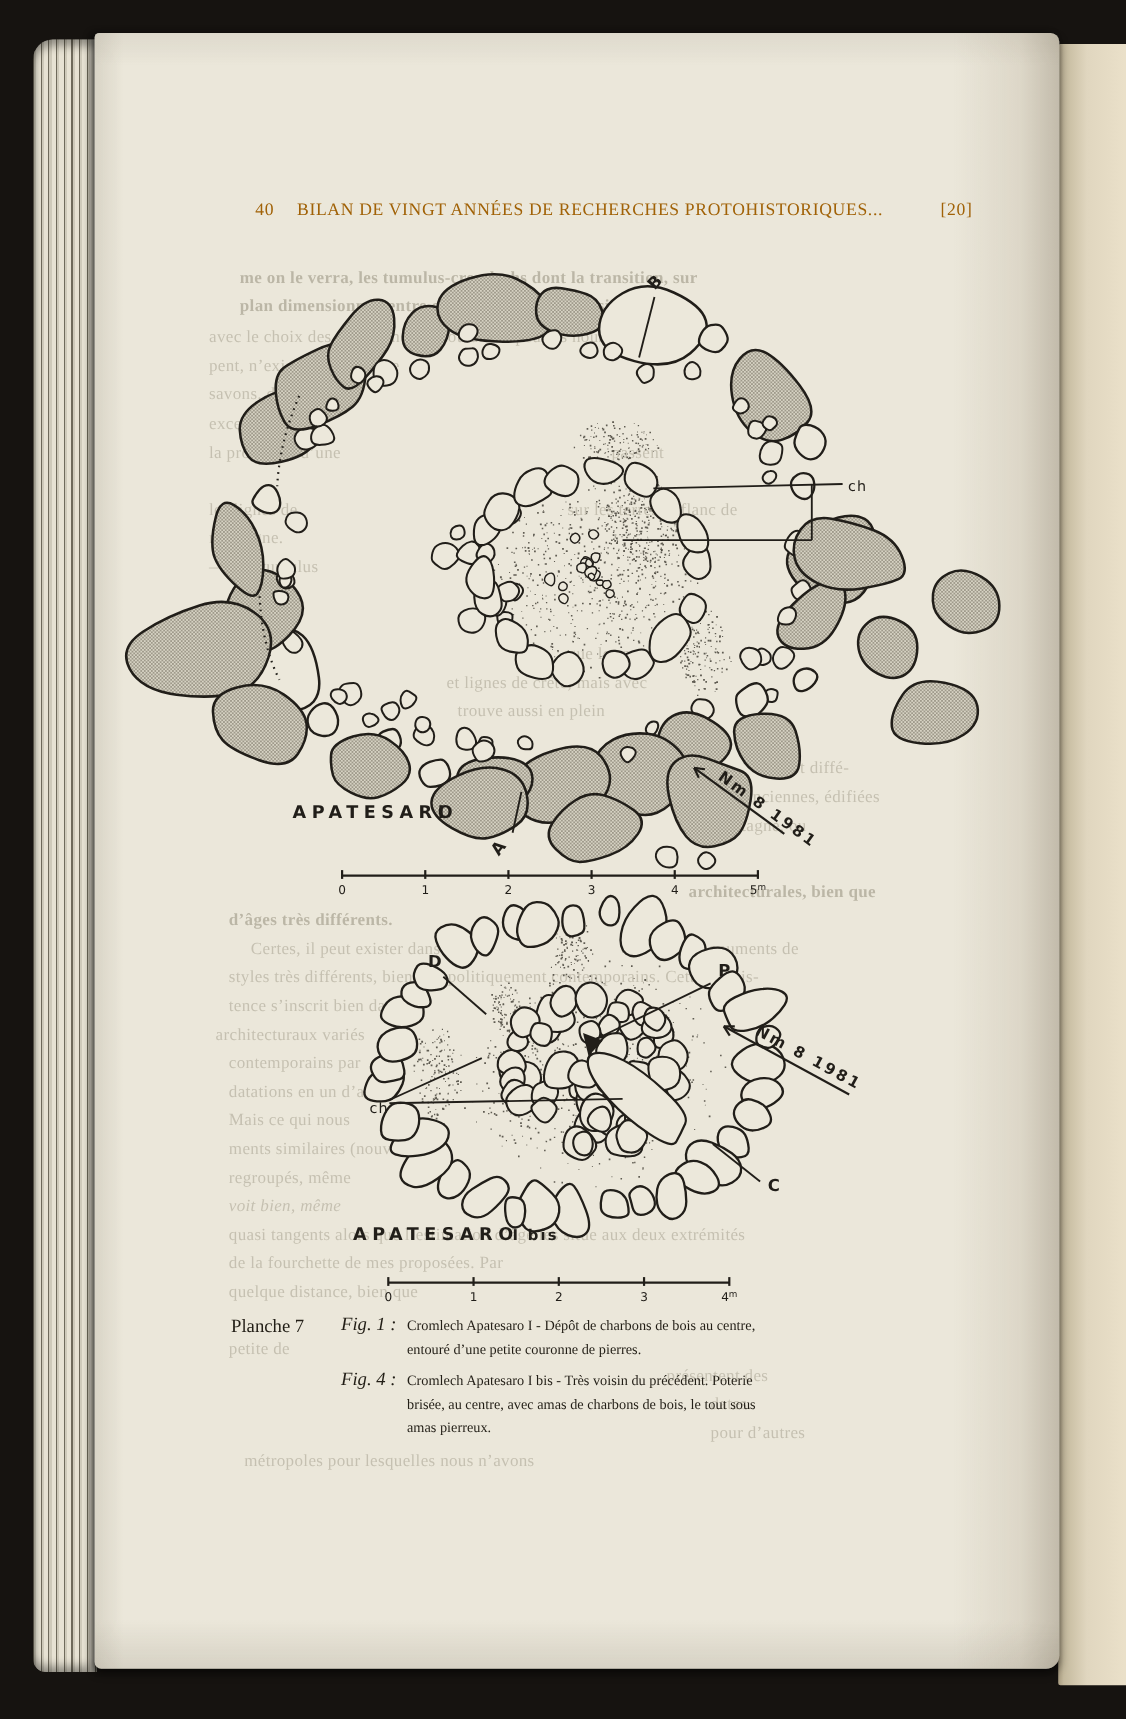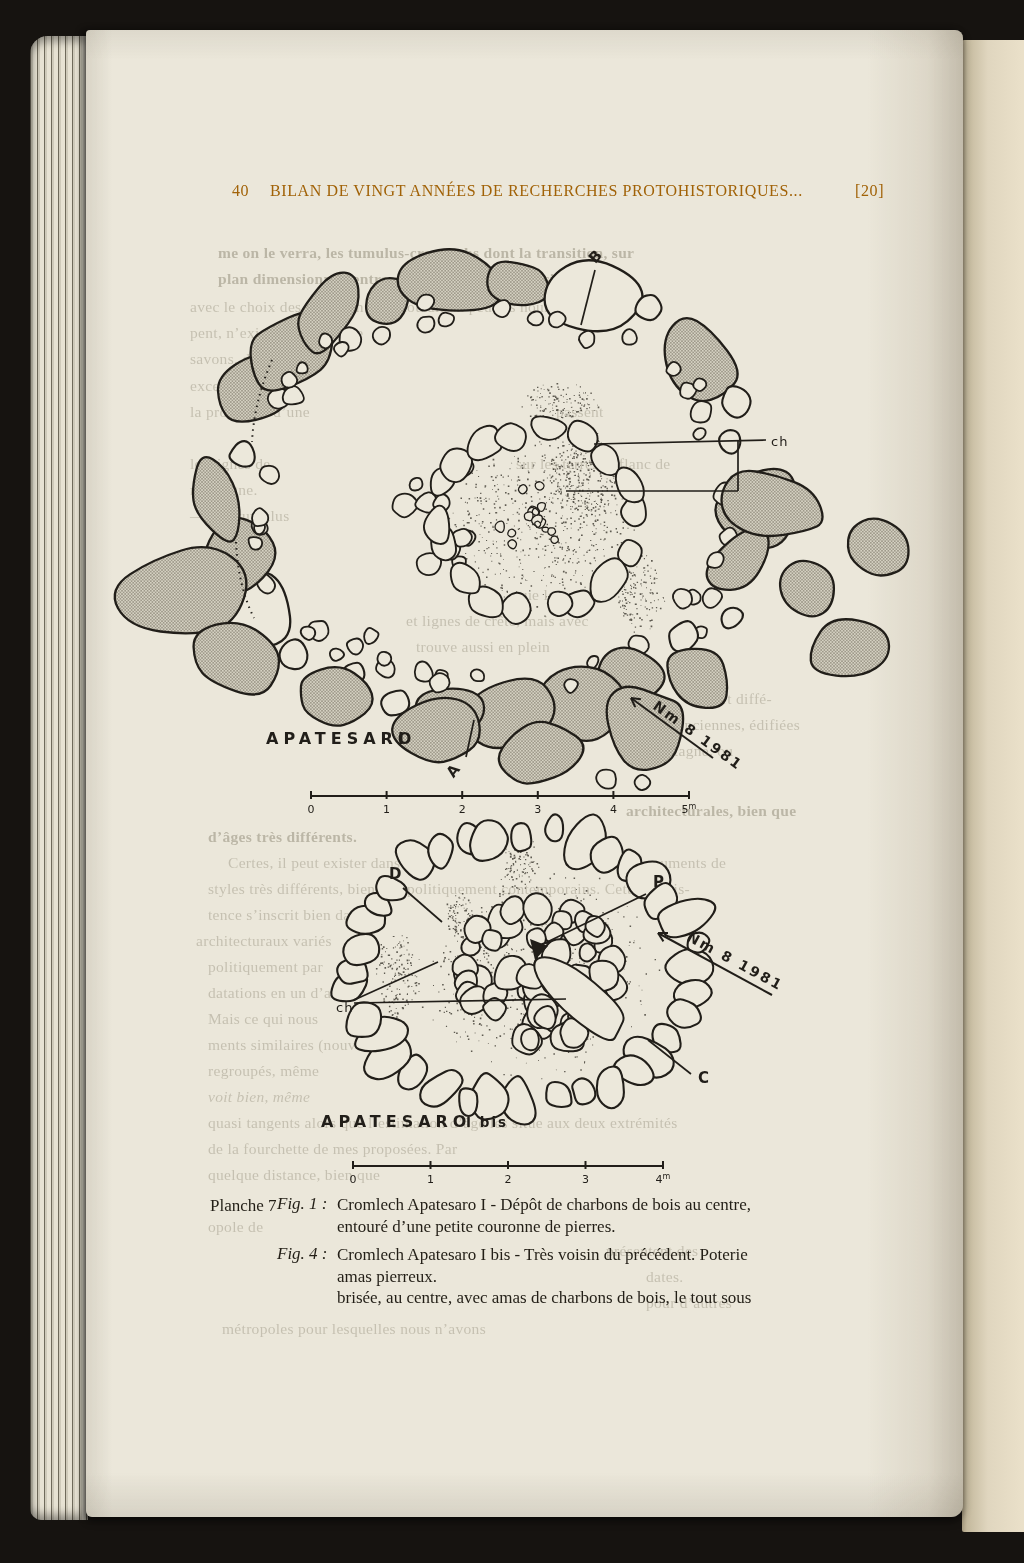--- a/index.html
+++ b/index.html
@@ -29,24 +29,24 @@
   
   .header span{position:absolute;font-size:16px;color:#a16207;letter-spacing:.6px;white-space:nowrap;z-index:3;}
   .pnum{left:146px;top:152px;}
   .htitle{left:184px;top:152px;}
   .href{left:769px;top:152px;}
   
   #plate{position:absolute;left:0;top:0;z-index:2;}
   
   .caption{position:absolute;left:124px;top:1164px;width:720px;color:#221e16;z-index:3;}
   .plate-label{position:absolute;left:0;top:2px;font-size:17px;}
-  .entries{margin-left:67px;}
+  .entries{margin-left:100px;}
   .entry{display:flex;margin-bottom:7px;}
   .fig-label{font-style:italic;font-size:17px;width:60px;flex:none;}
-  .fig-lines{font-size:17px;line-height:21.5px;}
+  .fig-lines{font-size:13px;line-height:21.5px;}
   .fig-lines div{white-space:nowrap;}
 </style>
 </head>
 <body>
 
 <div class="photo">
   <div class="page-stack"></div>
   <div class="facing-page"></div>
 
   <div class="main-page">
@@ -69,30 +69,30 @@
         <div class="bt" style="left: 600px; top: 660px;">est fort diffé-</div>
         <div class="bt" style="left: 560px; top: 686px;">plus anciennes, édifiées</div>
         <div class="bt" style="left: 540px; top: 712px;">de montagne, ou</div>
         <div class="bt b" style="left: 540px; top: 772px;">architecturales, bien que</div>
         <div class="bt b" style="left: 122px; top: 798px;">d’âges très différents.</div>
         <div class="bt" style="left: 142px; top: 824px;">Certes, il peut exister dans</div>
         <div class="bt" style="left: 520px; top: 824px;">des monuments de</div>
         <div class="bt" style="left: 122px; top: 850px;">styles très différents, bien que politiquement contemporains. Cette coexis-</div>
         <div class="bt" style="left: 122px; top: 876px;">tence s’inscrit bien dans</div>
         <div class="bt" style="left: 110px; top: 902px;">architecturaux variés</div>
-        <div class="bt" style="left: 122px; top: 928px;">politiquement par</div>
+        <div class="bt" style="left: 122px; top: 928px;">contemporains par</div>
         <div class="bt" style="left: 122px; top: 954px;">datations en un d’an</div>
         <div class="bt" style="left: 122px; top: 980px;">Mais ce qui nous</div>
         <div class="bt" style="left: 122px; top: 1006px;">ments similaires (nouv</div>
         <div class="bt" style="left: 122px; top: 1032px;">regroupés, même</div>
         <div class="bt" style="left: 122px; top: 1058px; font-style: italic;">voit bien, même</div>
         <div class="bt" style="left: 122px; top: 1084px;">quasi tangents alors que l’estimation d’âge les situe aux deux extrémités</div>
         <div class="bt" style="left: 122px; top: 1110px;">de la fourchette de mes proposées. Par</div>
         <div class="bt" style="left: 122px; top: 1136px;">quelque distance, bien que</div>
-        <div class="bt" style="left: 122px; top: 1188px;">opole de</div>
+        <div class="bt" style="left: 122px; top: 1188px;">petite de</div>
         <div class="bt" style="left: 520px; top: 1212px;">présentent des</div>
         <div class="bt" style="left: 560px; top: 1238px;">dates.</div>
         <div class="bt" style="left: 560px; top: 1264px;">pour d’autres</div>
         <div class="bt" style="left: 136px; top: 1290px;">métropoles pour lesquelles nous n’avons</div>
       </div>
 
     <div class="header">
       <span class="pnum">40</span>
       <span class="htitle">BILAN DE VINGT ANNÉES DE RECHERCHES PROTOHISTORIQUES...</span>
       <span class="href">[20]</span>
@@ -416,20 +416,20 @@
           <div class="fig-label">Fig. 1 :</div>
           <div class="fig-lines">
             <div>Cromlech Apatesaro I - Dépôt de charbons de bois au centre,</div>
             <div>entouré d’une petite couronne de pierres.</div>
           </div>
         </div>
         <div class="entry">
           <div class="fig-label">Fig. 4 :</div>
           <div class="fig-lines">
             <div>Cromlech Apatesaro I bis - Très voisin du précédent. Poterie</div>
+            <div>brisée, au centre, avec amas de charbons de bois, le tout sous</div>
             <div>amas pierreux.</div>
-            <div>brisée, au centre, avec amas de charbons de bois, le tout sous</div>
           </div>
         </div>
       </div>
     </div>
   </div>
 </div>
 
 </body></html>

